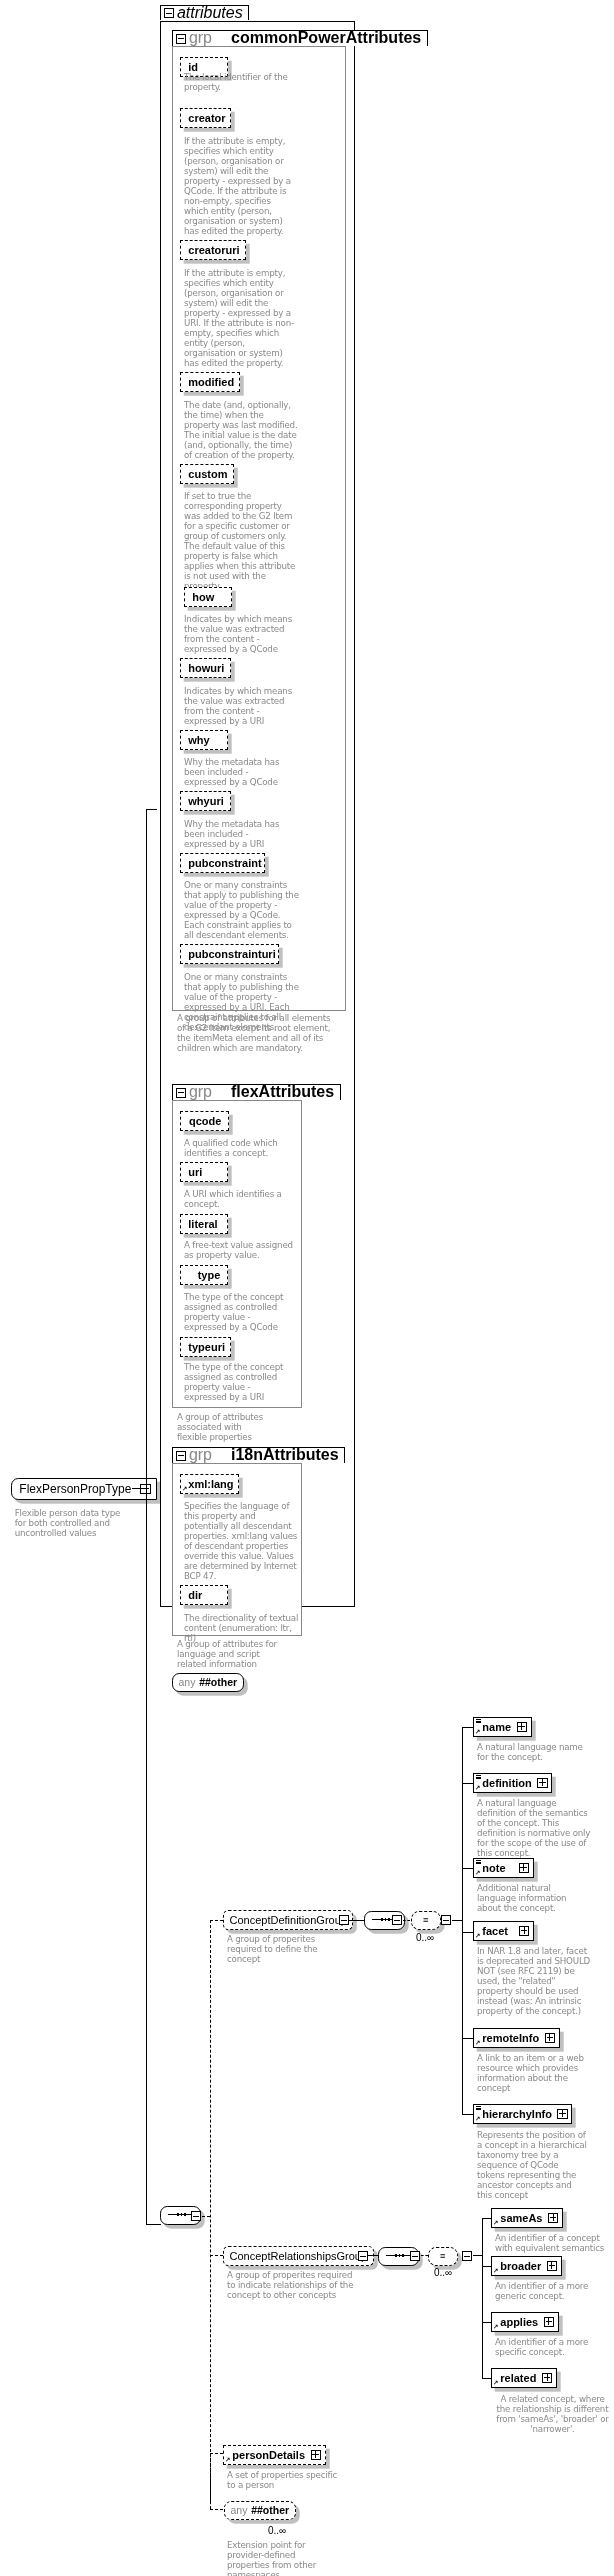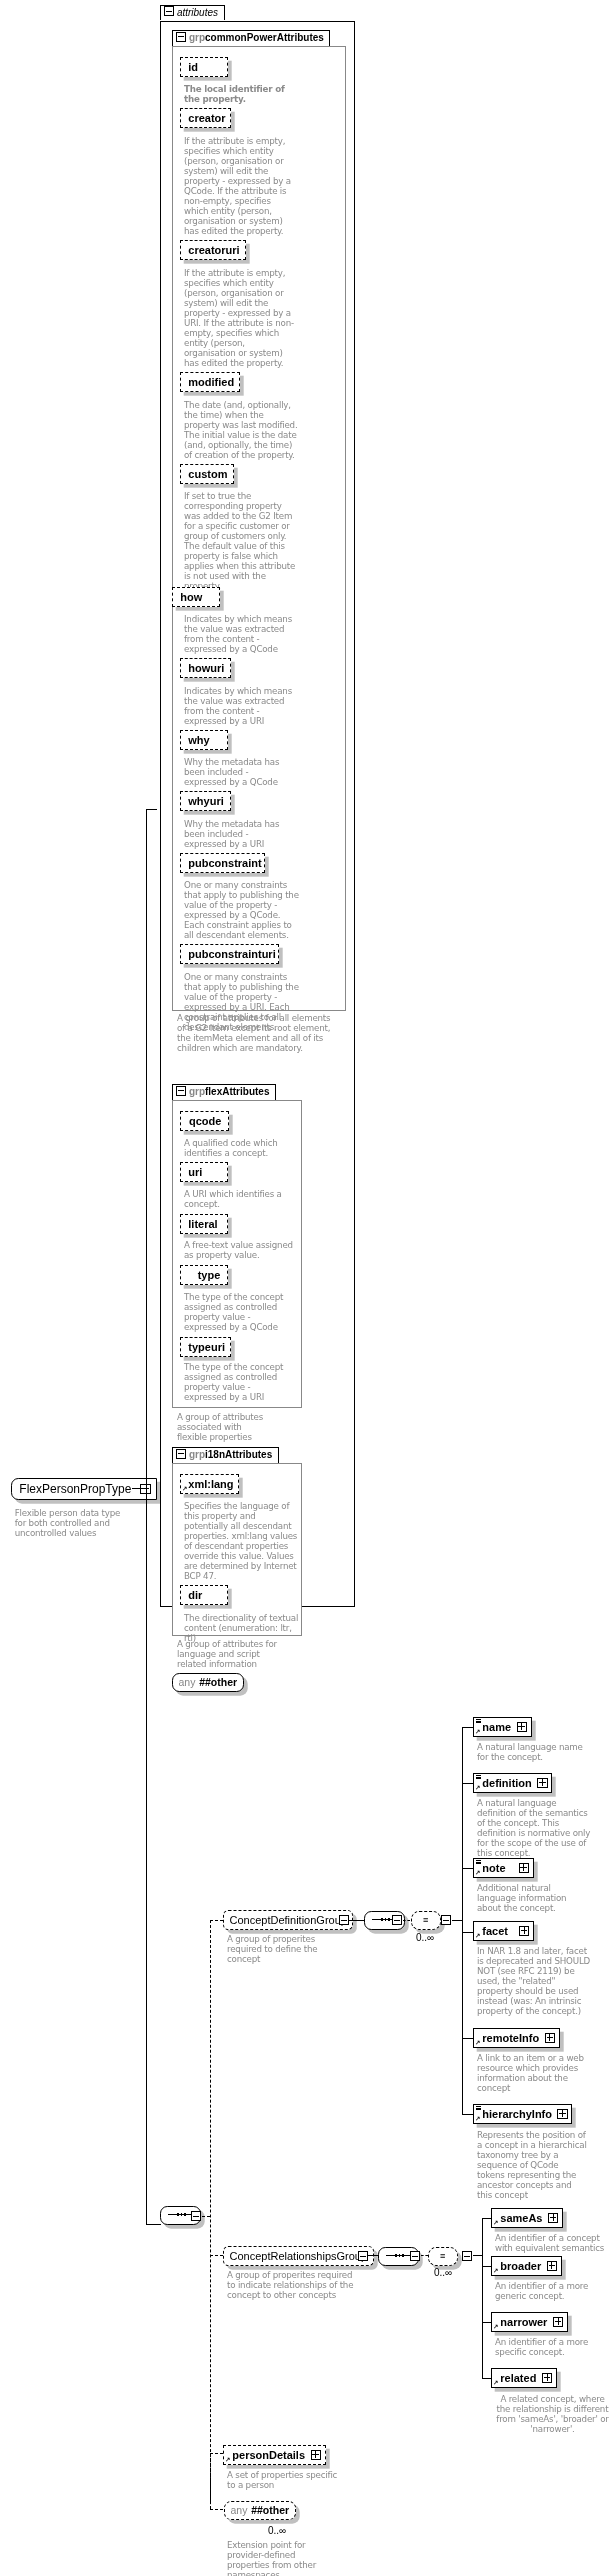--- a/index.html
+++ b/index.html
@@ -6,23 +6,23 @@
   body { width: 614px; height: 2576px; position: relative; overflow: hidden;
          font-family: "Liberation Sans", "DejaVu Sans", sans-serif; }
   .desc { position: absolute; font-family: "DejaVu Sans", sans-serif; font-size: 8.7px;
           line-height: 10px; color: #8a8a8a; letter-spacing: -0.2px; }
   .line { position: absolute; background: #000; }
   .dline-v { position: absolute; width: 0; border-left: 0.9px dashed #000; }
   .dline-h { position: absolute; height: 0; border-top: 0.9px dashed #000; }
   .frame { position: absolute; border: 0.9px solid #000; background: #fff; }
   .grpframe { position: absolute; border: 0.9px solid #888; background: #fff; }
   .tabhead { position: absolute; border: 0.9px solid #000; border-bottom: none; background: #fff;
-             font-size: 10px; height: 14.7px; line-height: 14.7px; padding: 0 5.5px 0 2.8px; white-space: nowrap; }
+             font-size: 16px; height: 14.7px; line-height: 14.7px; padding: 0 5.5px 0 2.8px; white-space: nowrap; }
   .tabhead .it { font-style: italic; }
-  .tabhead .grp { color: #888; margin-right: 0; font-weight: bold; }
+  .tabhead .grp { color: #888; margin-right: 19px; }
   .tabhead b { font-weight: bold; color: #000; }
   .minus { display: inline-block; width: 8.3px; height: 8.3px; border: 0.9px solid #000; position: relative;
            vertical-align: -0.9px; margin-right: 2.8px; background: #fff; }
   .minus::after { content: ""; position: absolute; left: 0.9px; right: 0.9px; top: 3.7px; height: 0.9px; background: #000; }
   .plus { display: inline-block; width: 8.3px; height: 8.3px; border: 0.9px solid #000; position: relative; background: #fff; }
   .plus::before { content: ""; position: absolute; left: 0.9px; right: 0.9px; top: 3.7px; height: 0.9px; background: #000; }
   .plus::after { content: ""; position: absolute; top: 0.9px; bottom: 0.9px; left: 3.7px; width: 0.9px; background: #000; }
   .attr { position: absolute; border: 0.9px dashed #000; background: #fff; height: 18.3px;
           font-weight: bold; font-size: 11px; line-height: 18.3px; padding: 0 6.4px 0 7.3px;
           box-shadow: 3.7px 3.7px 0 #c0c0c0; white-space: nowrap; }
@@ -72,35 +72,35 @@
   <span class="minus"></span><span class="it">attributes</span>
 </div>
 <div class="frame" style="left:160px;top:21px;width:193px;height:1584px;border-top:0.9px solid #000;"></div>
 
 <div class="tabhead" style="left:172px;top:30px;z-index:2;">
   <span class="minus"></span><span class="grp">grp</span><b>commonPowerAttributes</b>
 </div>
 <div class="grpframe" style="left:172px;top:46px;width:172px;height:963px;"></div>
 
 <div class="attr" style="left:180px;top:57px;width:32px;">id</div>
-<div class="desc" style="left:184px;top:84px;width:110px;font-weight:bold;">The local identifier of the property.</div>
+<div class="desc" style="left:184px;top:72px;width:110px;">The local identifier of the property.</div>
 
 <div class="attr" style="left:180px;top:108px;width:35px;">creator</div>
 <div class="desc" style="left:184px;top:136px;width:112px;">If the attribute is empty, specifies which entity (person, organisation or system) will edit the property - expressed by a QCode. If the attribute is non-empty, specifies which entity (person, organisation or system) has edited the property.</div>
 
 <div class="attr" style="left:180px;top:240px;width:50px;">creatoruri</div>
 <div class="desc" style="left:184px;top:268px;width:112px;">If the attribute is empty, specifies which entity (person, organisation or system) will edit the property - expressed by a URI. If the attribute is non-empty, specifies which entity (person, organisation or system) has edited the property.</div>
 
 <div class="attr" style="left:180px;top:372px;width:44px;">modified</div>
 <div class="desc" style="left:184px;top:400px;width:115px;">The date (and, optionally, the time) when the property was last modified. The initial value is the date (and, optionally, the time) of creation of the property.</div>
 
 <div class="attr" style="left:180px;top:464px;width:38px;">custom</div>
 <div class="desc" style="left:184px;top:491px;width:115px;">If set to true the corresponding property was added to the G2 Item for a specific customer or group of customers only. The default value of this property is false which applies when this attribute is not used with the property.</div>
 
-<div class="attr" style="left:172px;top:587px;width:32px;">how</div>
+<div class="attr" style="left:184px;top:587px;width:32px;">how</div>
 <div class="desc" style="left:184px;top:614px;width:112px;">Indicates by which means the value was extracted from the content - expressed by a QCode</div>
 
 <div class="attr" style="left:180px;top:658px;width:35px;">howuri</div>
 <div class="desc" style="left:184px;top:686px;width:112px;">Indicates by which means the value was extracted from the content - expressed by a URI</div>
 
 <div class="attr" style="left:180px;top:730px;width:32px;">why</div>
 <div class="desc" style="left:184px;top:757px;width:105px;">Why the metadata has been included - expressed by a QCode</div>
 
 <div class="attr" style="left:180px;top:791px;width:35px;">whyuri</div>
 <div class="desc" style="left:184px;top:819px;width:105px;">Why the metadata has been included - expressed by a URI</div>
@@ -274,21 +274,21 @@
 <div class="line" style="left:482px;top:2266px;width:9.2px;height:0.9px;"></div>
 <div class="elem" style="left:491px;top:2256px;">
   <span class="arrow-ref">↗</span>
   <span>broader</span><span class="plus"></span>
 </div>
 <div class="desc" style="left:495px;top:2281px;width:101px;">An identifier of a more generic concept.</div>
 
 <div class="line" style="left:482px;top:2322px;width:9.2px;height:0.9px;"></div>
 <div class="elem" style="left:491px;top:2312px;">
   <span class="arrow-ref">↗</span>
-  <span>narrower</span><span class="plus"></span>
+  <span>applies</span><span class="plus"></span>
 </div>
 <div class="desc" style="left:495px;top:2337px;width:101px;">An identifier of a more specific concept.</div>
 
 <div class="line" style="left:482px;top:2378px;width:9.2px;height:0.9px;"></div>
 <div class="elem" style="left:491px;top:2368px;">
   <span class="arrow-ref">↗</span>
   <span>related</span><span class="plus"></span>
 </div>
 <div class="desc" style="left:495px;top:2394px;width:115px;text-align:center;">A related concept, where the relationship is different from 'sameAs', 'broader' or 'narrower'.</div>
 

